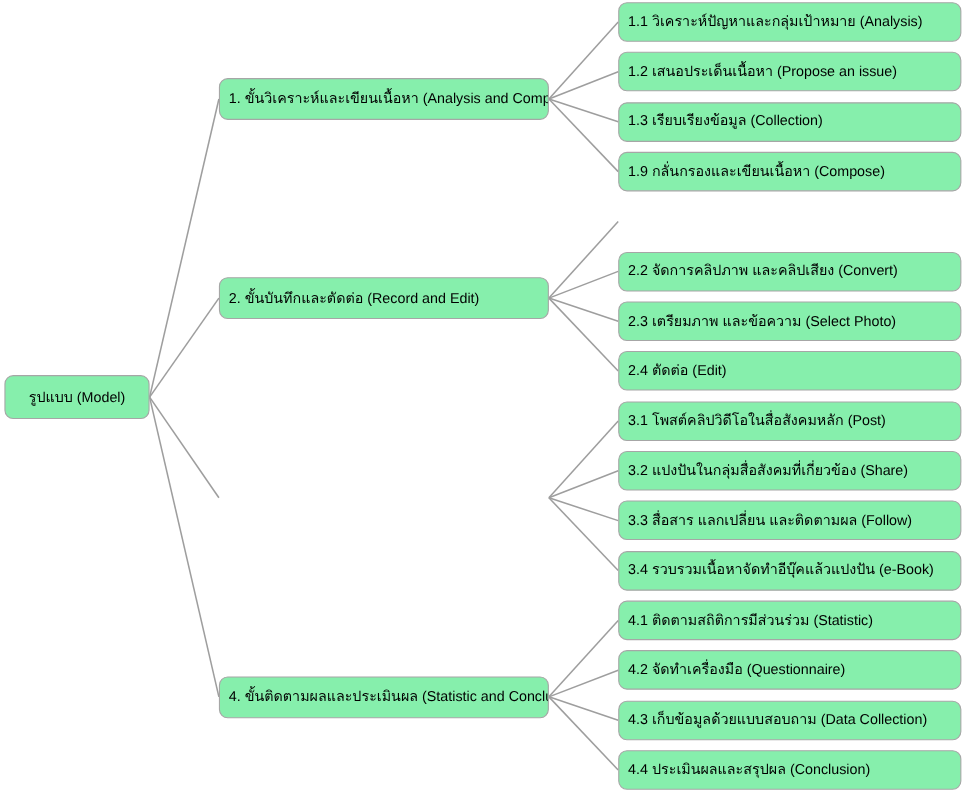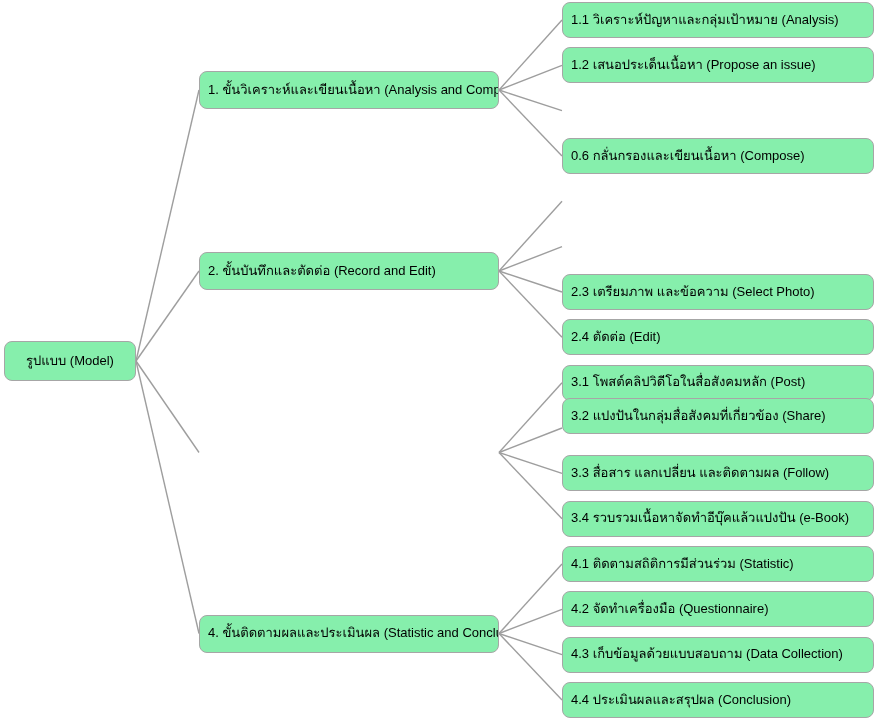--- a/index.html
+++ b/index.html
@@ -74,27 +74,29 @@
   </svg>
 
   <div class="node root-node">รูปแบบ (Model)</div>
 
   <div class="node branch-node" style="top:71px">1. ขั้นวิเคราะห์และเขียนเนื้อหา (Analysis and Compose)</div>
   <div class="node branch-node" style="top:252px">2. ขั้นบันทึกและตัดต่อ (Record and Edit)</div>
   <div class="node branch-node" style="top:614.5px">4. ขั้นติดตามผลและประเมินผล (Statistic and Conclusion)</div>
 
   <div class="node leaf-node" style="top:2px">1.1 วิเคราะห์ปัญหาและกลุ่มเป้าหมาย (Analysis)</div>
   <div class="node leaf-node" style="top:47.3px">1.2 เสนอประเด็นเนื้อหา (Propose an issue)</div>
-  <div class="node leaf-node" style="top:138px">0.6 กลั่นกรองและเขียนเนื้อหา (Compose)</div>
+  <div class="node leaf-node" style="top:92.7px">1.3 เรียบเรียงข้อมูล (Collection)</div>
+  <div class="node leaf-node" style="top:138px">1.9 กลั่นกรองและเขียนเนื้อหา (Compose)</div>
 
+  <div class="node leaf-node" style="top:228.7px">2.2 จัดการคลิปภาพ และคลิปเสียง (Convert)</div>
   <div class="node leaf-node" style="top:274px">2.3 เตรียมภาพ และข้อความ (Select Photo)</div>
   <div class="node leaf-node" style="top:319.3px">2.4 ตัดต่อ (Edit)</div>
 
   <div class="node leaf-node" style="top:364.7px">3.1 โพสต์คลิปวิดีโอในสื่อสังคมหลัก (Post)</div>
-  <div class="node leaf-node" style="top:398px">3.2 แปงปันในกลุ่มสื่อสังคมที่เกี่ยวข้อง (Share)</div>
+  <div class="node leaf-node" style="top:410px">3.2 แปงปันในกลุ่มสื่อสังคมที่เกี่ยวข้อง (Share)</div>
   <div class="node leaf-node" style="top:455.3px">3.3 สื่อสาร แลกเปลี่ยน และติดตามผล (Follow)</div>
   <div class="node leaf-node" style="top:500.7px">3.4 รวบรวมเนื้อหาจัดทำอีบุ๊คแล้วแปงปัน (e-Book)</div>
 
   <div class="node leaf-node" style="top:546px">4.1 ติดตามสถิติการมีส่วนร่วม (Statistic)</div>
   <div class="node leaf-node" style="top:591.3px">4.2 จัดทำเครื่องมือ (Questionnaire)</div>
   <div class="node leaf-node" style="top:636.7px">4.3 เก็บข้อมูลด้วยแบบสอบถาม (Data Collection)</div>
   <div class="node leaf-node" style="top:682px">4.4 ประเมินผลและสรุปผล (Conclusion)</div>
 
 </div>
 

